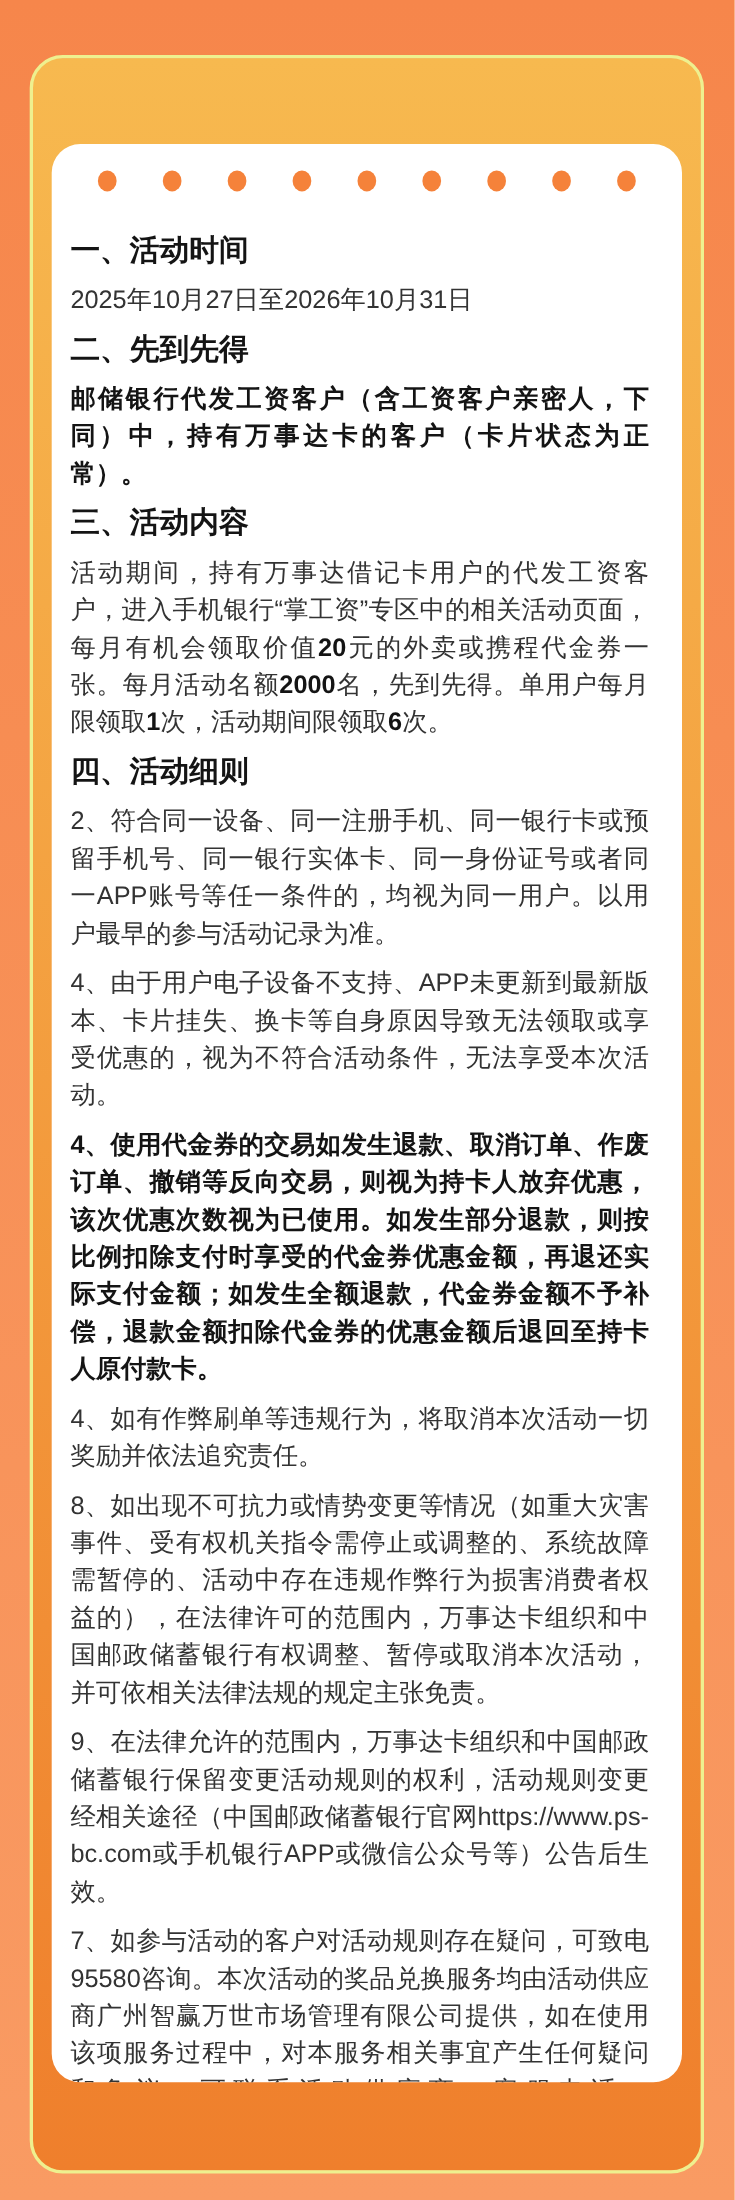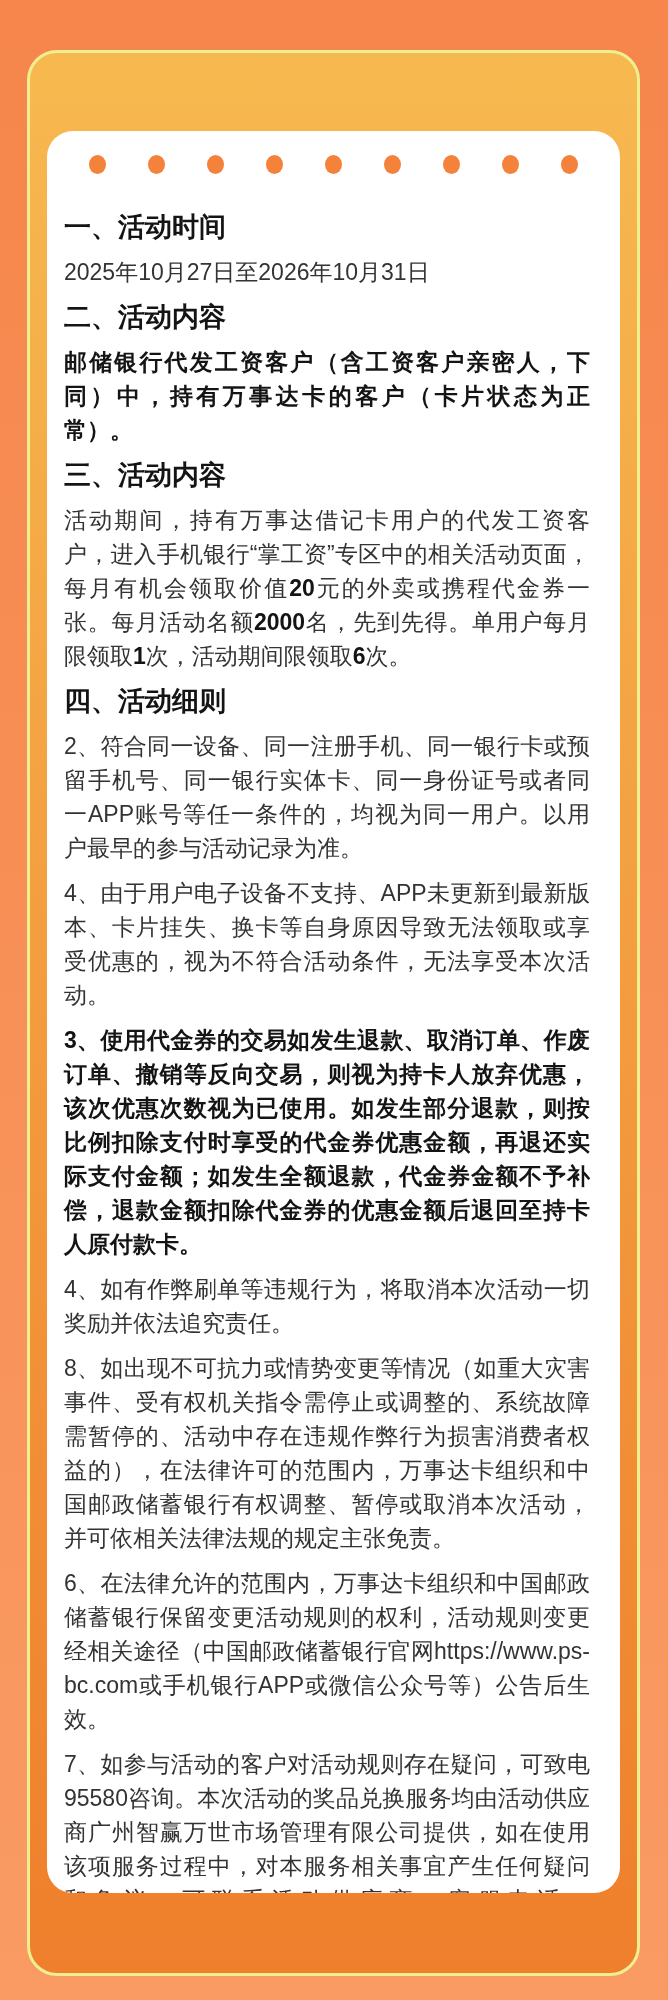--- a/index.html
+++ b/index.html
@@ -67,28 +67,28 @@
           <span class="dot"></span>
           <span class="dot"></span>
           <span class="dot"></span>
           <span class="dot"></span>
           <span class="dot"></span>
           <span class="dot"></span>
         </div>
       <div class="content" id="content">
           <h2 class="sec-heading">一、活动时间</h2>
           <p class="para"><span>2025年10月27日至2026年10月31日</span></p>
-          <h2 class="sec-heading">二、活动内容</h2>
+          <h2 class="sec-heading">二、先到先得</h2>
           <p class="para bold"><span class="strong">邮储银行代发工资客户（含工资客户亲密人，下同）中，持有万事达卡的客户（卡片状态为正常）。</span></p>
           <h2 class="sec-heading">三、活动内容</h2>
           <p class="para"><span>活动期间，持有万事达借记卡用户的代发工资客户，进入手机银行“掌工资”专区中的相关活动页面，每月有机会领取价值</span><span class="strong">20</span><span>元的外卖或携程代金券一张。每月活动名额</span><span class="strong">2000</span><span>名，先到先得。单用户每月限领取</span><span class="strong">1</span><span>次，活动期间限领取</span><span class="strong">6</span><span>次。</span></p>
           <h2 class="sec-heading">四、活动细则</h2>
           <p class="para"><span>2、符合同一设备、同一注册手机、同一银行卡或预留手机号、同一银行实体卡、同一身份证号或者同一APP账号等任一条件的，均视为同一用户。以用户最早的参与活动记录为准。</span></p>
           <p class="para"><span>4、由于用户电子设备不支持、APP未更新到最新版本、卡片挂失、换卡等自身原因导致无法领取或享受优惠的，视为不符合活动条件，无法享受本次活动。</span></p>
-          <p class="para bold"><span class="strong">3、使用代金券的交易如发生退款、取消订单、作废订单、撤销等反向交易，则视为持卡人放弃优惠，该次优惠次数视为已使用。如发生部分退款，则按比例扣除支付时享受的代金券优惠金额，再退还实际支付金额；如发生全额退款，代金券金额不予补偿，退款金额扣除代金券的优惠金额后退回至持卡人原付款卡。</span></p>
+          <p class="para bold"><span class="strong">4、使用代金券的交易如发生退款、取消订单、作废订单、撤销等反向交易，则视为持卡人放弃优惠，该次优惠次数视为已使用。如发生部分退款，则按比例扣除支付时享受的代金券优惠金额，再退还实际支付金额；如发生全额退款，代金券金额不予补偿，退款金额扣除代金券的优惠金额后退回至持卡人原付款卡。</span></p>
           <p class="para"><span>4、如有作弊刷单等违规行为，将取消本次活动一切奖励并依法追究责任。</span></p>
           <p class="para"><span>8、如出现不可抗力或情势变更等情况（如重大灾害事件、受有权机关指令需停止或调整的、系统故障需暂停的、活动中存在违规作弊行为损害消费者权益的），在法律许可的范围内，万事达卡组织和中国邮政储蓄银行有权调整、暂停或取消本次活动，并可依相关法律法规的规定主张免责。</span></p>
-          <p class="para"><span>6、在法律允许的范围内，万事达卡组织和中国邮政储蓄银行保留变更活动规则的权利，活动规则变更经相关途径（中国邮政储蓄银行官网https://www.ps-bc.com或手机银行APP或微信公众号等）公告后生效。</span></p>
+          <p class="para"><span>9、在法律允许的范围内，万事达卡组织和中国邮政储蓄银行保留变更活动规则的权利，活动规则变更经相关途径（中国邮政储蓄银行官网https://www.ps-bc.com或手机银行APP或微信公众号等）公告后生效。</span></p>
           <p class="para"><span>7、如参与活动的客户对活动规则存在疑问，可致电95580咨询。本次活动的奖品兑换服务均由活动供应商广州智赢万世市场管理有限公司提供，如在使用该项服务过程中，对本服务相关事宜产生任何疑问和争议，可联系活动供应商，客服电话：4006599232。（具体细则以活动页面规则为准）</span></p>
         </div>
     </div>
   </div>
 </div>
 
 </body></html>

